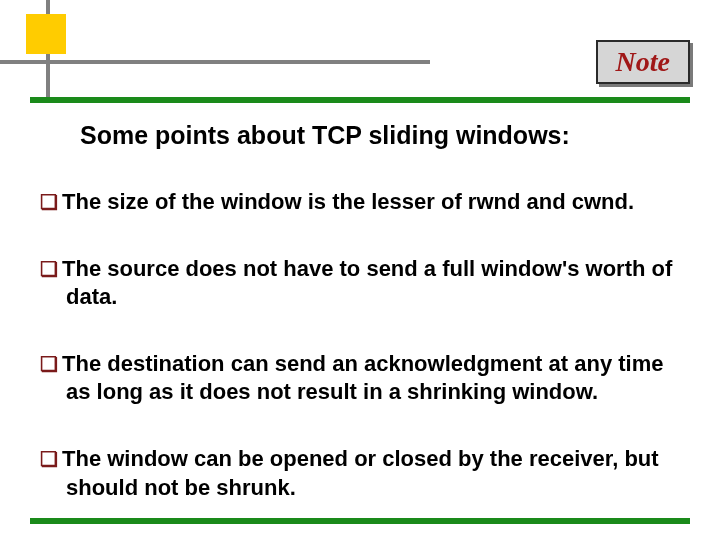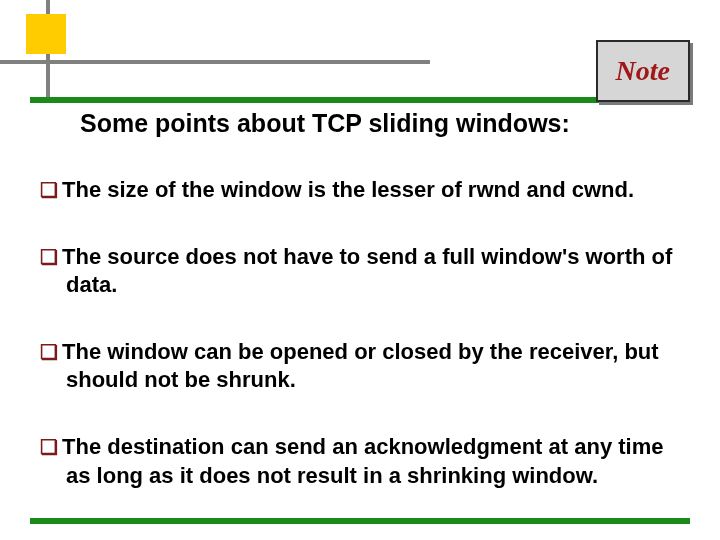--- a/index.html
+++ b/index.html
@@ -43,37 +43,37 @@
     background: #808080;
     z-index: 1;
   }
   .note-box {
     position: absolute;
     top: 40px;
     right: 30px;
     background: #d6d6d6;
     border: 2px solid #2a2a2a;
     box-shadow: 3px 3px 0 #7a7a7a;
-    padding: 13px 18px;
+    padding: 4px 18px;
     font-family: "Times New Roman", Times, serif;
     font-style: italic;
     font-weight: bold;
     font-size: 28px;
     color: #a01818;
     z-index: 3;
   }
   .content-wrap {
     position: absolute;
     left: 30px;
     right: 30px;
     top: 97px;
     bottom: 16px;
     border-top: 6px solid #1a8a1a;
     border-bottom: 6px solid #1a8a1a;
-    padding-top: 6px;
+    padding-top: 18px;
   }
   .heading {
     font-size: 25px;
     font-weight: bold;
     color: #000;
     margin-left: 50px;
     margin-bottom: 6px;
   }
   .bullets {
     list-style: none;
@@ -114,20 +114,20 @@
   <div class="content-wrap">
     <div class="heading">Some points about TCP sliding windows:</div>
     <ul class="bullets">
       <li>
         <span class="bmark">❏</span><span>The size of the window is the lesser of rwnd and cwnd.</span>
       </li>
       <li>
         <span class="bmark">❏</span><span>The source does not have to send a full window's worth of data.</span>
       </li>
       <li>
-        <span class="bmark">❏</span><span>The window can be opened or closed by the receiver, but should not be shrunk.</span>
+        <span class="bmark">❏</span><span>The destination can send an acknowledgment at any time as long as it does not result in a shrinking window.</span>
       </li>
       <li>
-        <span class="bmark">❏</span><span>The destination can send an acknowledgment at any time as long as it does not result in a shrinking window.</span>
+        <span class="bmark">❏</span><span>The window can be opened or closed by the receiver, but should not be shrunk.</span>
       </li>
     </ul>
   </div>
 </div>
 
 </body></html>

